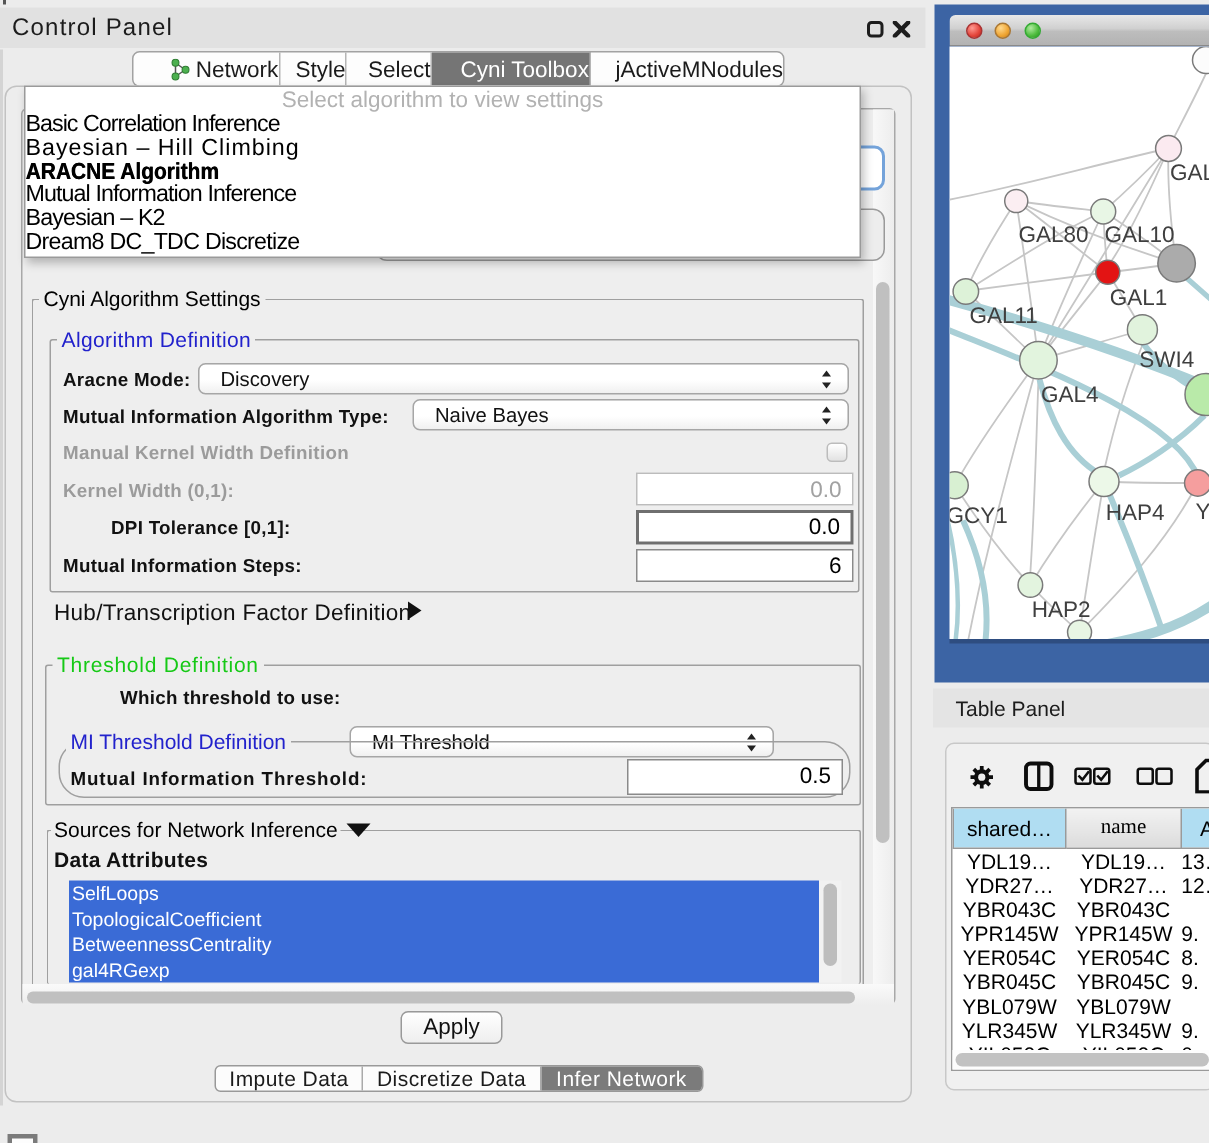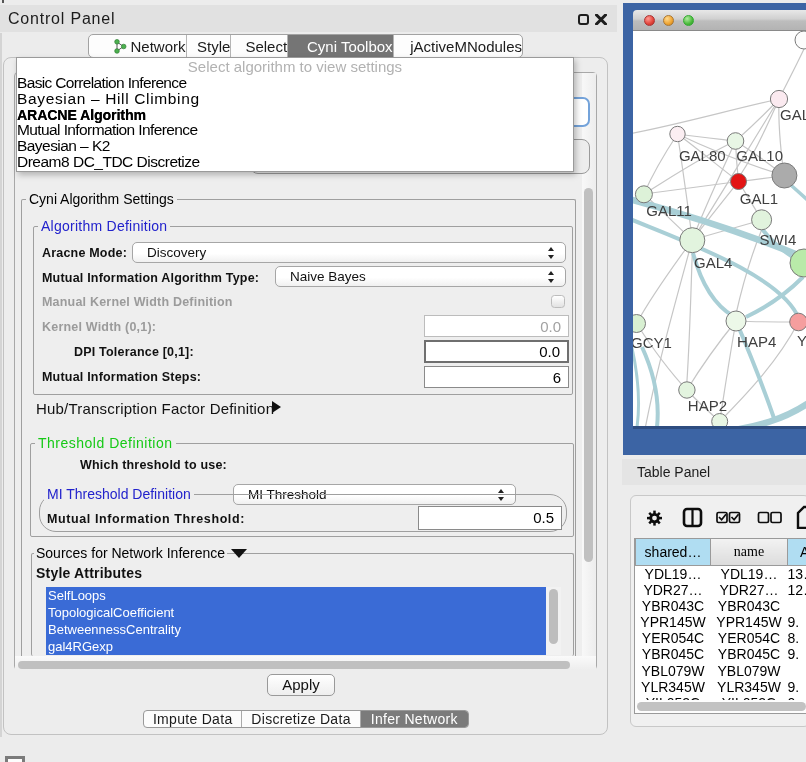--- a/index.html
+++ b/index.html
@@ -167,21 +167,21 @@
   <div class="abs group" style="left:39px; top:494px; width:528px; height:38px;border-radius:17px;">
     <span class="gtitle blue">MI Threshold Definition</span>
   </div>
   <div class="lbl" style="left:47px; top:512px; letter-spacing:0.6px;">Mutual Information Threshold:</div>
   <div class="field" style="left:418px; top:506px; width:144px; height:24px; border:1px solid #8a8a8a; color:#000; line-height:22px;">0.5</div>
 
   <div class="abs group" style="left:31px; top:553px; width:543px; height:103px; border-bottom:none;">
     <span class="gtitle" style="left:2px; padding:0 2px;">Sources for Network Inference</span>
   </div>
   <div class="abs tri-d" style="left:231px; top:549px;"></div>
-  <div class="lbl" style="left:36px; top:565px; font-size:14px;">Style Attributes</div>
+  <div class="lbl" style="left:36px; top:565px; font-size:14px;">Data Attributes</div>
   <div class="abs" id="dlist">
     <div>SelfLoops</div>
       <div>TopologicalCoefficient</div>
       <div>BetweennessCentrality</div>
       <div>gal4RGexp</div>
   </div>
   <div class="abs" id="list-vsb"></div>
   <div class="abs" id="list-vthumb"></div>
   <div class="abs" id="hsb"></div>
   <div class="abs" id="hsb-thumb"></div>

